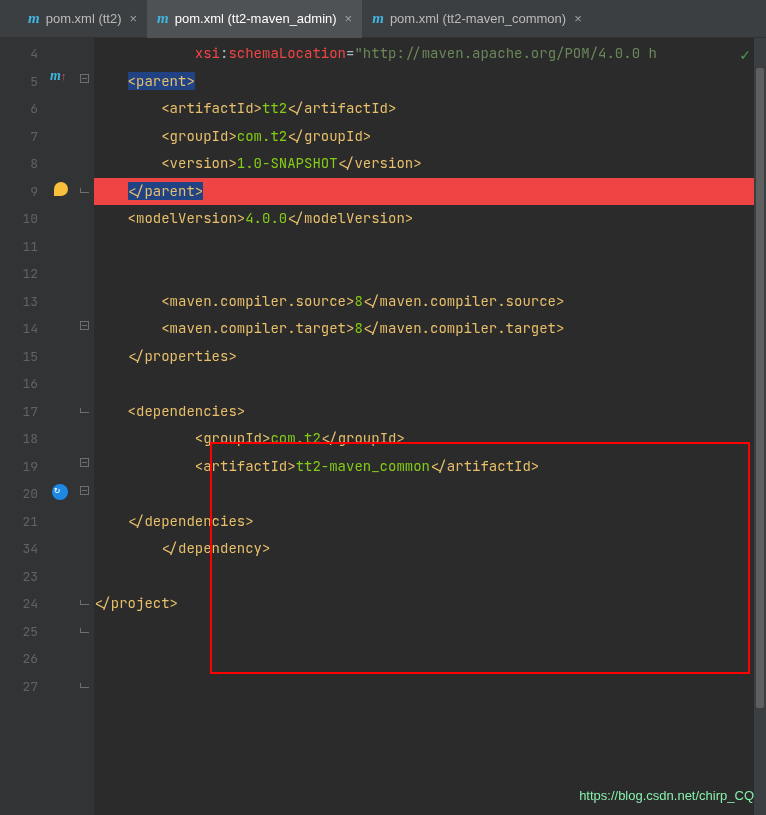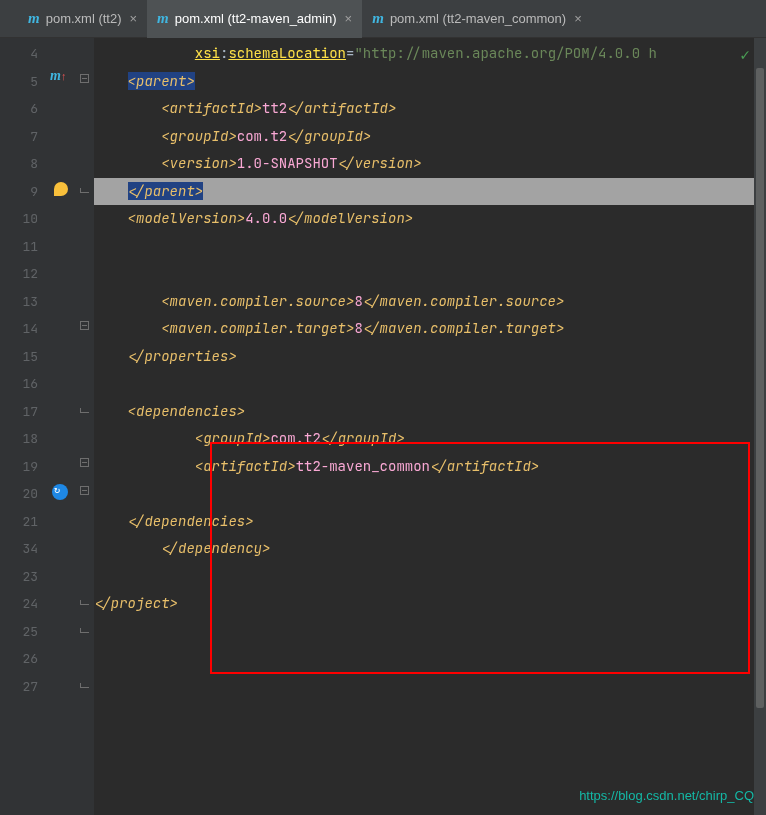--- a/index.html
+++ b/index.html
@@ -8,41 +8,41 @@
   .tab { display:flex; align-items:center; height:38px; padding:0 10px; cursor:pointer; color:#bbbbbb; font-family:sans-serif; font-size:13px; }
   .tab.active { background:#4e5254; color:#ffffff; }
   .tab .m-icon { color:#40b6e0; font-style:italic; font-weight:bold; font-family:serif; margin-right:6px; font-size:15px; }
   .tab .close { margin-left:8px; color:#a0a0a0; font-size:13px; }
   .editor { display:flex; height:calc(100% - 38px); position:relative; }
   .gutter-num { width:48px; background:#313335; text-align:right; padding-right:10px; color:#606366; line-height:27.5px; font-size:13px; padding-top:2px; }
   .gutter-icons { width:28px; background:#313335; position:relative; }
   .gutter-folds { width:18px; background:#313335; position:relative; }
   .code { flex:1; background:#2b2b2b; position:relative; padding-top:2px; }
   .line { height:27.5px; line-height:27.5px; white-space:pre; }
-  .hl-line { background:#a3a3a3; }
+  .hl-line { background:#ef4444; }
   .sel { background:#214283; }
-  .tag { color:#e8bf6a;font-style:italic; }
-  .attr-name { color:#fde047;text-decoration:underline; }
+  .tag { color:#e8bf6a; }
+  .attr-name { color:#ef4444; }
   .op { color:#a9b7c6; }
   .str { color:#6a8759; }
-  .val { color:#f9a8d4; }
+  .val { color:#84cc16; }
   .comment { color:#808080; }
   .fold-guide { position:absolute; width:9px; height:9px; border:1px solid #6e6e6e; left:4px; }
   .fold-open::after { content:''; position:absolute; left:1px; right:1px; top:3px; height:1px; background:#6e6e6e; }
   .fold-close { position:absolute; width:9px; height:5px; border-left:1px solid #6e6e6e; border-bottom:1px solid #6e6e6e; left:4px; }
   .bulb { position:absolute; width:14px; height:14px; background:#f9c03b; border-radius:50% 50% 50% 0; left:6px; }
   .m-arrow { position:absolute; font-style:italic; font-weight:bold; color:#40b6e0; left:2px; font-family:serif; }
   .m-arrow .up { color:#e05555; font-style:normal; font-size:11px; }
   .blue-dot { position:absolute; width:16px; height:16px; background:#1e88e5; border-radius:50%; left:4px; }
   .blue-dot::after { content:'↻'; color:#fff; font-size:10px; position:absolute; left:2px; top:-1px; }
   .red-box { position:absolute; border:2px solid #ff0000; left:116px; right:16px; }
   .scrollbar-v { position:absolute; right:0; top:0; bottom:0; width:12px; background:#3c3f41; }
   .scrollbar-thumb { position:absolute; right:2px; width:8px; background:#5e6060; border-radius:2px; }
   .check { position:absolute; right:16px; top:6px; color:#499c54; font-size:16px; }
-  .watermark { position:absolute; right:12px; bottom:12px; color:#14b8a6; font-family:sans-serif; font-size:13px; }
+  .watermark { position:absolute; right:12px; bottom:12px; color:#86efac; font-family:sans-serif; font-size:13px; }
   .left-strip { position:absolute; left:0; top:262px; width:6px; height:18px; background:#40b6e0; }
 </style>
 </head>
 <body>
 
 <div class="tab-bar">
   <div class="tab">
     <span class="m-icon">m</span>
     <span>pom.xml (tt2)</span>
     <span class="close">×</span>

